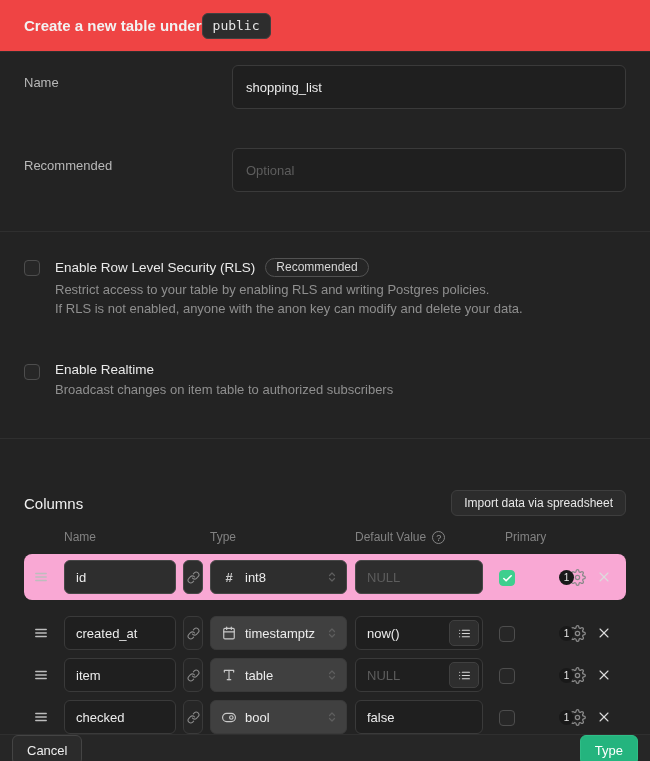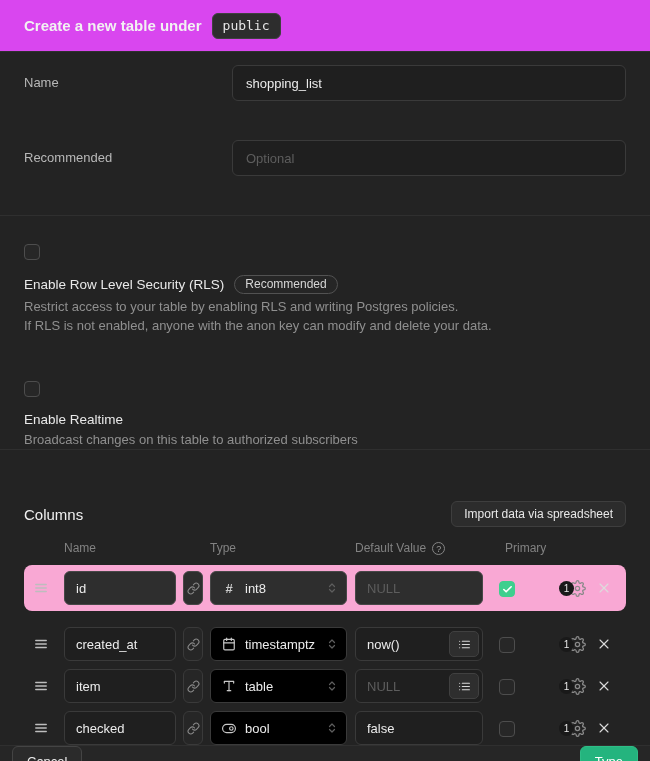--- a/index.html
+++ b/index.html
@@ -10,23 +10,23 @@
     width: 650px; height: 761px;
     background: #232323;
     color: #ededed;
     display: flex; flex-direction: column;
     overflow: hidden;
   }
 
   
   .dlg-header {
     height: 52px; flex: 0 0 52px;
-    background: #d946ef;
+    background: #ef4444;
     border-bottom: 1px solid #2f2f2f;
-    display: flex; align-items: center; gap: 10px;
+    display: flex; align-items: center; 
     padding: 0 24px;
   }
   .dlg-title { font-size: 15px; font-weight: 700; color: #f2f2f2; }
   .schema-badge {
     font-family: "DejaVu Sans Mono", monospace;
     font-size: 13px; color: #e6e6e6;
     background: #2d2d2d; border: 1px solid #404040;
     border-radius: 6px; padding: 4px 10px 5px;
   }
 
@@ -34,32 +34,32 @@
   .form-section {
     flex: 0 0 159px;
     border-bottom: 1px solid #2f2f2f;
     padding: 13px 24px 0;
   }
   .form-row { display: flex; margin-bottom: 39px; }
   .form-label { width: 208px; padding-top: 10px; font-size: 13px; color: #b8b8b8; }
   .text-input {
     background: #1f1f1f; border: 1px solid #3a3a3a; border-radius: 6px;
     color: #ececec; font-size: 13px; font-family: "Liberation Sans", sans-serif;
-    padding: 0 13px; height: 36px; outline: none;
+    padding: 0 13px; height: 44px; outline: none;
   }
   .form-input { flex: 1; }
   .text-input::placeholder { color: #5d5d5d; }
 
   
   .toggles-section {
     flex: 0 0 207px;
     border-bottom: 1px solid #2f2f2f;
     padding: 26px 24px 0;
   }
-  .toggle-group { display: flex; gap: 15px; flex-direction: column; }
+  .toggle-group { display: flex; gap: 15px; }
   .toggle-group + .toggle-group { margin-top: 44px; }
   .checkbox {
     width: 16px; height: 16px; flex: 0 0 16px;
     border: 1px solid #4d4d4d; border-radius: 4px;
     background: #272727; margin-top: 2px; cursor: pointer;
     display: inline-flex; align-items: center; justify-content: center;
   }
   .checkbox.checked { background: #3ecf8e; border-color: #3ecf8e; }
   .checkbox svg { width: 11px; height: 11px; color: #ffffff; }
   .toggle-title-row { display: flex; align-items: center; gap: 10px; margin-bottom: 3px; }
@@ -105,21 +105,21 @@
   .row-highlight { background: #f9a8d4; border-radius: 8px; padding: 6px 0; margin-bottom: 16px; }
   .row-highlight .text-input, .row-highlight .type-select, .row-highlight .link-btn { background: #2e2e2e; border-color: #474747; }
 
   .row-input { width: 100%; height: 34px; padding: 0 11px; }
   .link-btn {
     width: 20px; height: 34px; border: 1px solid #3a3a3a; border-radius: 6px;
     background: #262626; color: #8a8a8a; cursor: pointer;
     display: flex; align-items: center; justify-content: center;
   }
   .type-select {
-    width: 100%; height: 34px; background: #000000; border: 1px solid #3a3a3a; border-radius: 6px;
+    width: 100%; height: 34px; background: #404040; border: 1px solid #3a3a3a; border-radius: 6px;
     display: flex; align-items: center; gap: 9px; padding: 0 8px 0 11px; cursor: pointer;
     color: #ececec; font-size: 13px; font-family: "Liberation Sans", sans-serif;
   }
   .type-icon { color: #c9c9c9; display: inline-flex; width: 14px; justify-content: center;
     font-size: 13px; font-weight: 700; }
   .type-label { flex: 1; text-align: left; }
   .chevrons { color: #5e5e5e; display: inline-flex; }
 
   .default-wrap { position: relative; display: flex; }
   .default-wrap .row-input { width: 100%; }
@@ -184,21 +184,21 @@
         <div class="muted">Restrict access to your table by enabling RLS and writing Postgres policies.</div>
         <div class="muted">If RLS is not enabled, anyone with the anon key can modify and delete your data.</div>
       </div>
     </div>
     <div class="toggle-group">
       <span class="checkbox"></span>
       <div>
         <div class="toggle-title-row">
           <span class="toggle-title">Enable Realtime</span>
         </div>
-        <div class="muted">Broadcast changes on this table to authorized subscribers</div>
+        <div class="muted">Broadcast changes on item table to authorized subscribers</div>
       </div>
     </div>
   </div>
 
   <div class="columns-section">
     <div class="columns-head">
       <span class="columns-title">Columns</span>
       <button class="import-btn">Import data via spreadsheet</button>
     </div>
 

